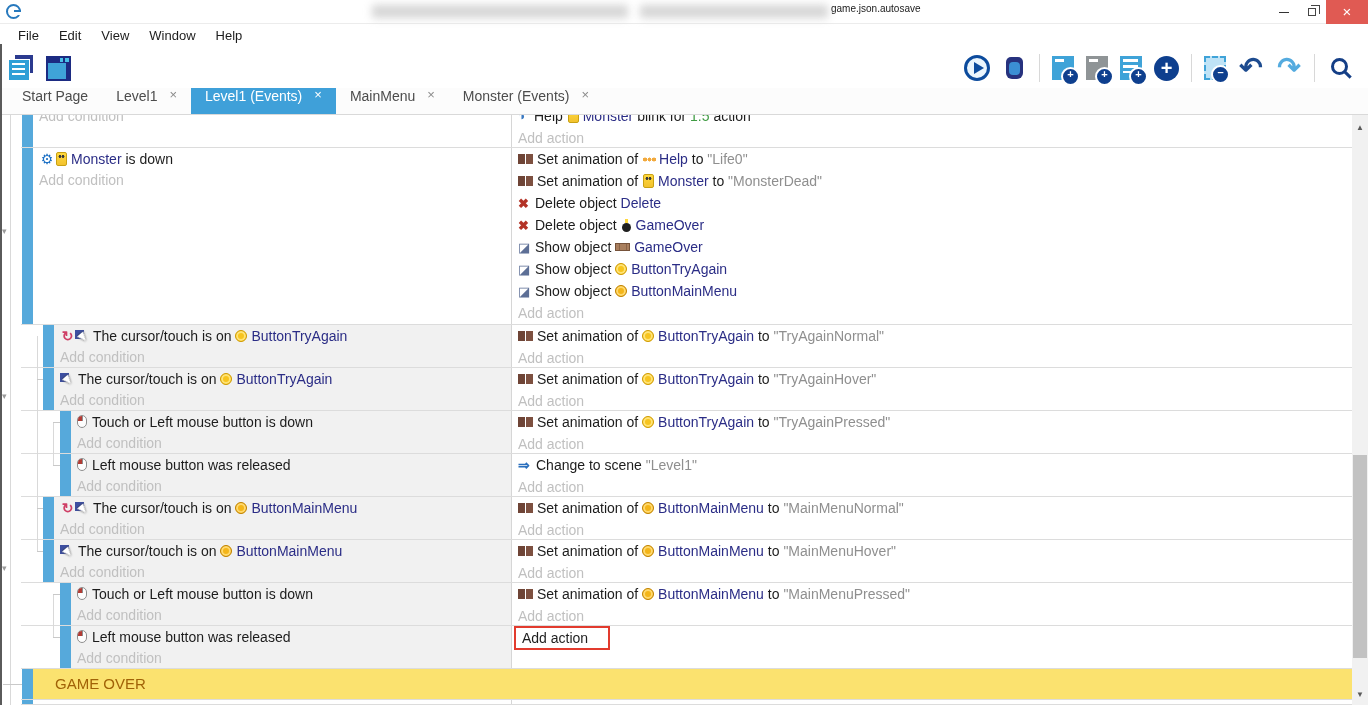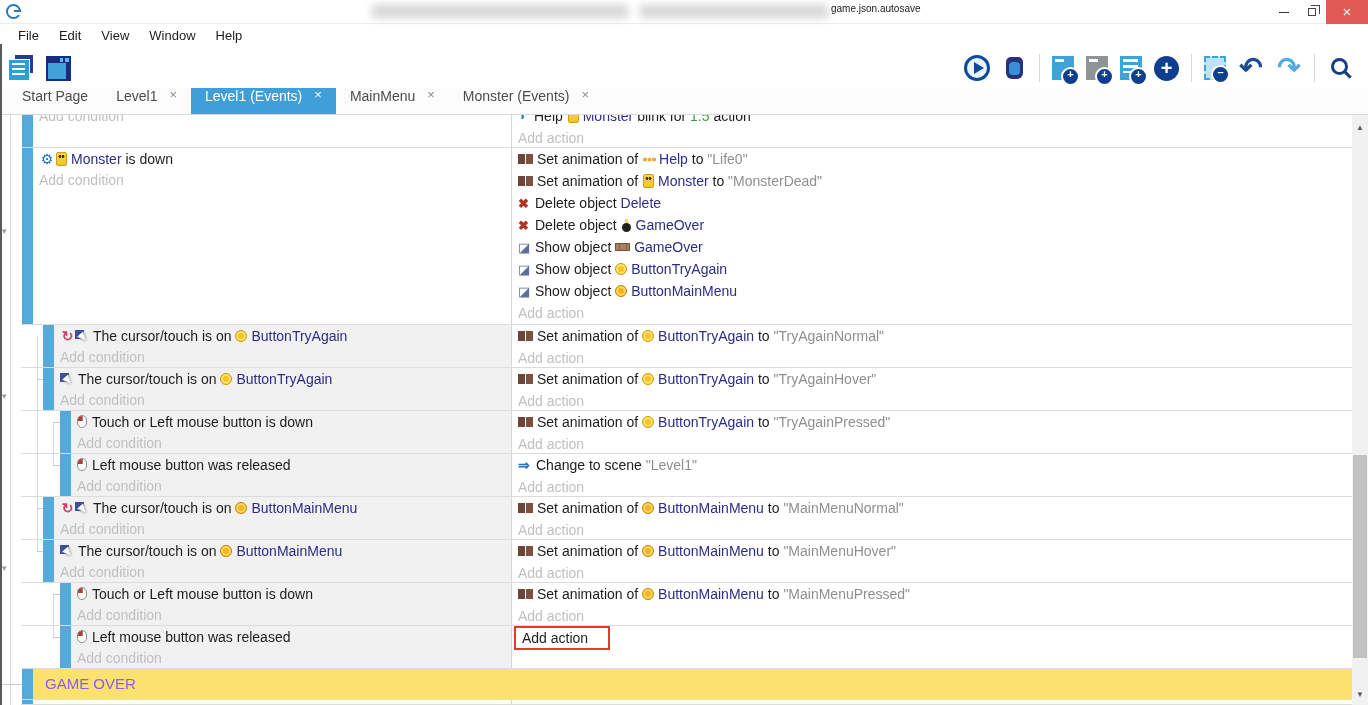--- a/index.html
+++ b/index.html
@@ -87,21 +87,21 @@
   .seg { white-space:pre; }
   .object-name { color:#2b2d86; font-weight:400; }
   .string-value { color:#8f8f8f; }
   .number-value { color:#3f9b43; }
   .ph { color:#c0c0c0; }
   .hl-add { display:inline-block; border:2px solid #e23b2e; color:#1e1e1e; background:#fff;
     height:24px; line-height:21px; padding:0 6px; min-width:96px; margin:1px 0 0 -4px; }
 
   
   .comment-fill { position:absolute; left:33px; right:0; top:0; bottom:0; background:#fbe26f; }
-  .comment-label { position:relative; font-size:15px; color:#8b5cf6; line-height:30px; padding-left:12px; }
+  .comment-label { position:relative; font-size:15px; color:#a16207; line-height:30px; padding-left:22px; }
 
   
   .i { display:inline-block; vertical-align:middle; position:relative; flex:none; text-align:center; }
   .gear-icon { width:16px; color:#1b6fc4; font-size:14px; }
   .invert-icon { width:15px; color:#cf3f66; font-weight:700; font-size:14px; }
   .delete-icon { width:17px; color:#b33226; font-weight:700; font-size:13px; text-align:left; }
   .show-icon { width:17px; color:#5d6f96; font-size:13px; text-align:left; }
   .scene-icon { width:18px; color:#2a6fbd; font-weight:700; font-size:14px; text-align:left; }
   .blink-icon { width:16px; color:#3a79c2; font-size:12px; text-align:left; }
   .cursor-icon { width:15px; height:14px; margin-right:3px; }

